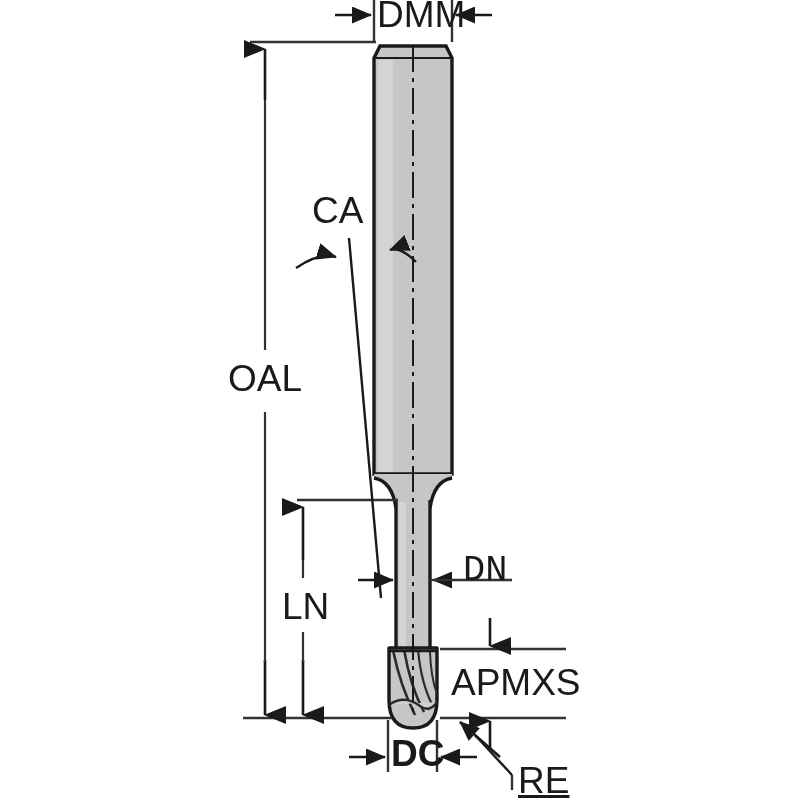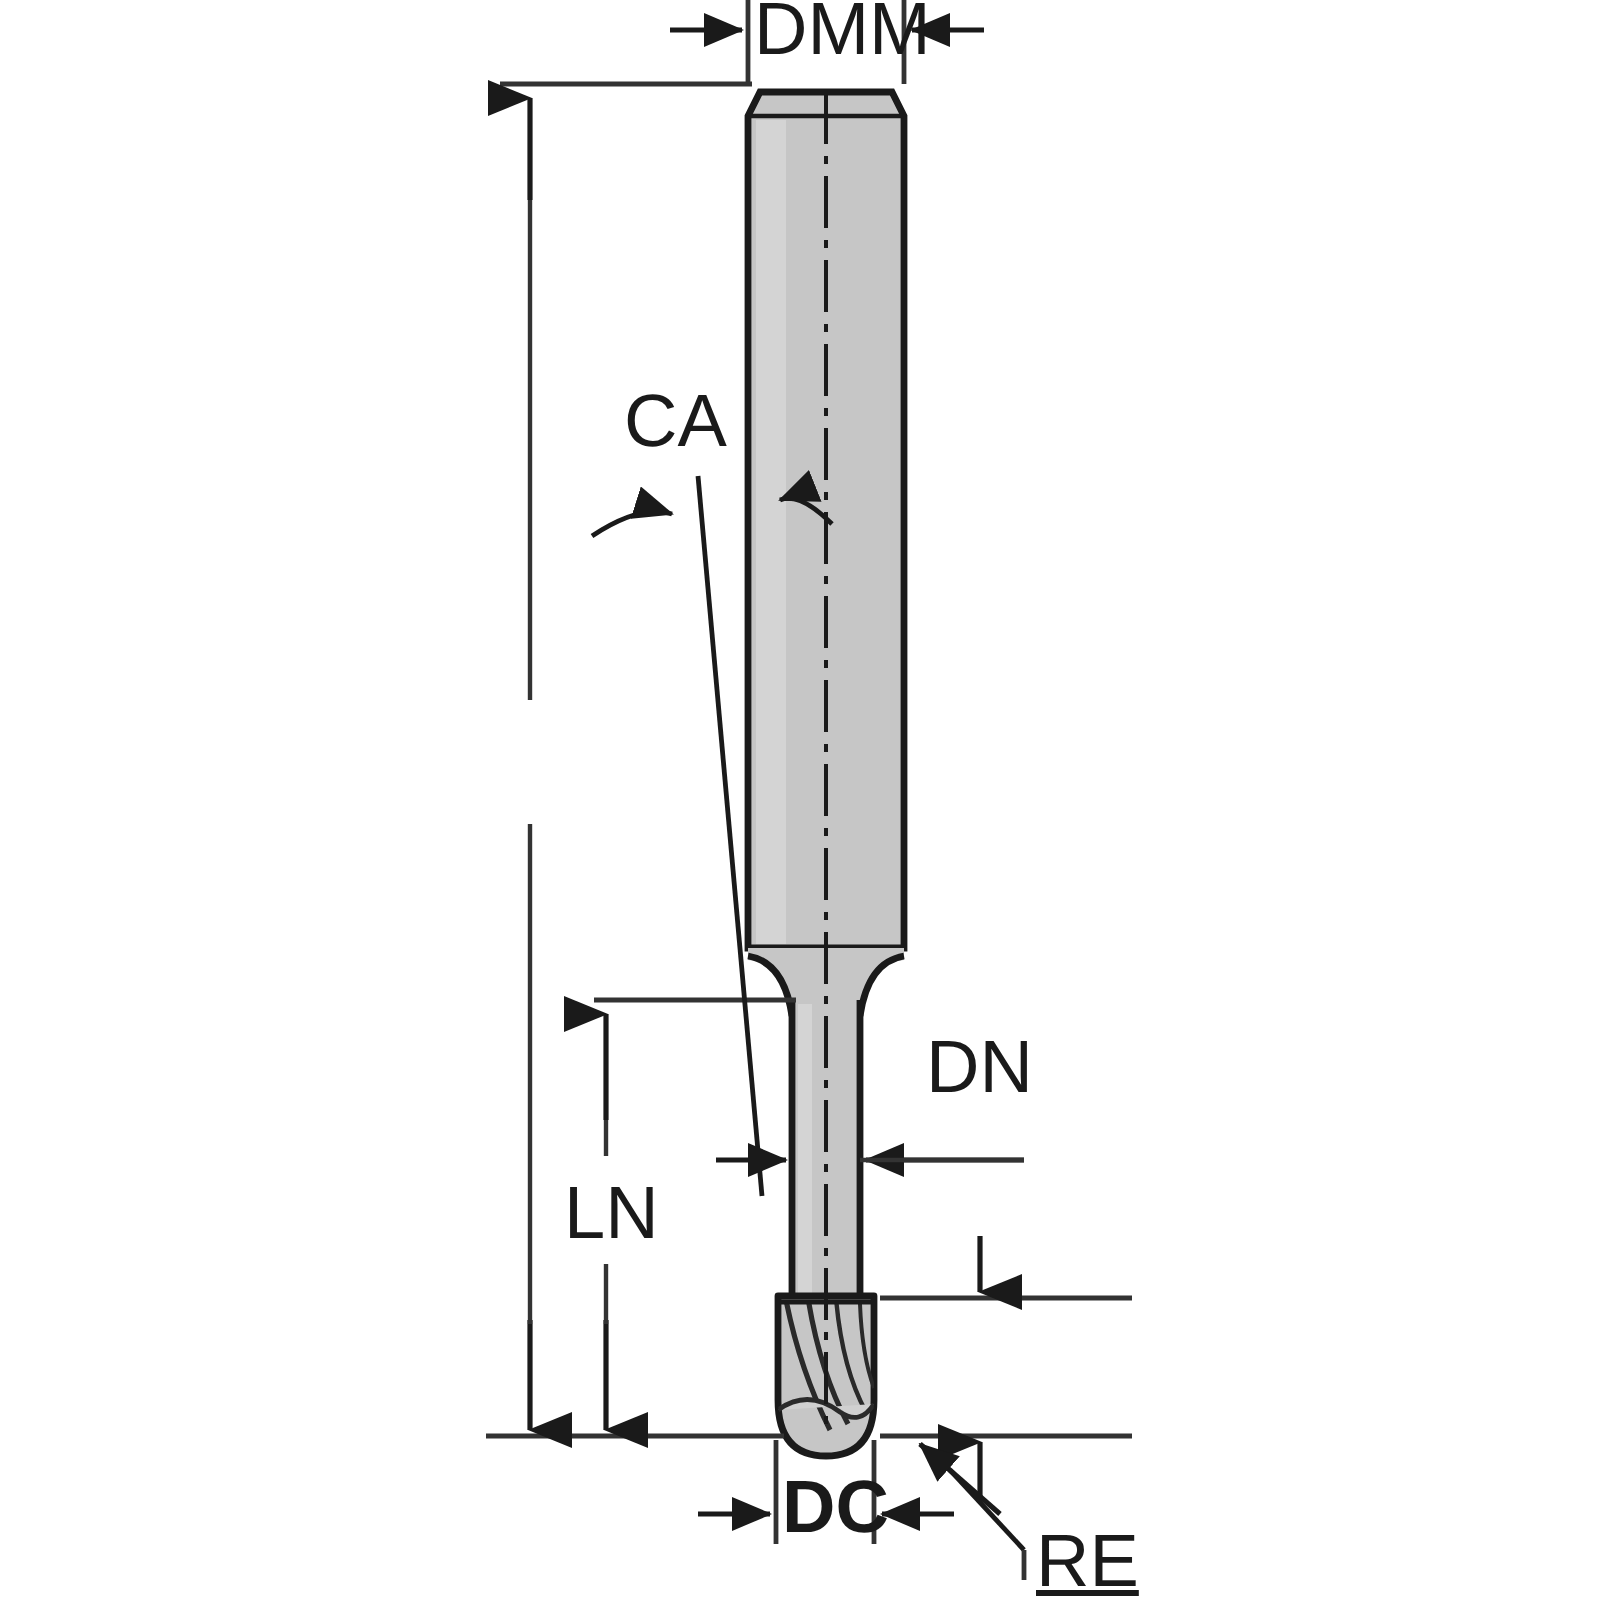--- a/index.html
+++ b/index.html
@@ -157,23 +157,25 @@
       <line x1="500" y1="757" x2="460" y2="722" stroke="#1a1a1a" stroke-width="2.6" marker-end="url(#arrBig)"></line>
       <line x1="512" y1="775" x2="512" y2="790" stroke="#333" stroke-width="2.4"></line>
     </g>
 
   </svg>
 
   <div class="dim-label" style="left:377px; top:-4px;">DMM</div>
 
   <div class="dim-label" style="left:312px; top:192px;text-align:right;">CA</div>
 
+  <div class="dim-label" style="left:228px; top:360px;">OAL</div>
 
   <div class="dim-label" style="left:282px; top:588px;">LN</div>
 
-  <div class="dim-label" style="left:463px; top:515px;">DN</div>
+  <div class="dim-label" style="left:463px; top:552px;font-family:Liberation Mono, monospace;">DN</div>
 
+  <div class="dim-label" style="left:451px; top:664px;">APMXS</div>
 
   <div class="dim-label" style="left:391px; top:735px;font-weight:bold;">DC</div>
 
   <div class="dim-label" style="left:518px; top:762px;text-decoration:underline;">RE</div>
 
 </div>
 
 </body></html>

